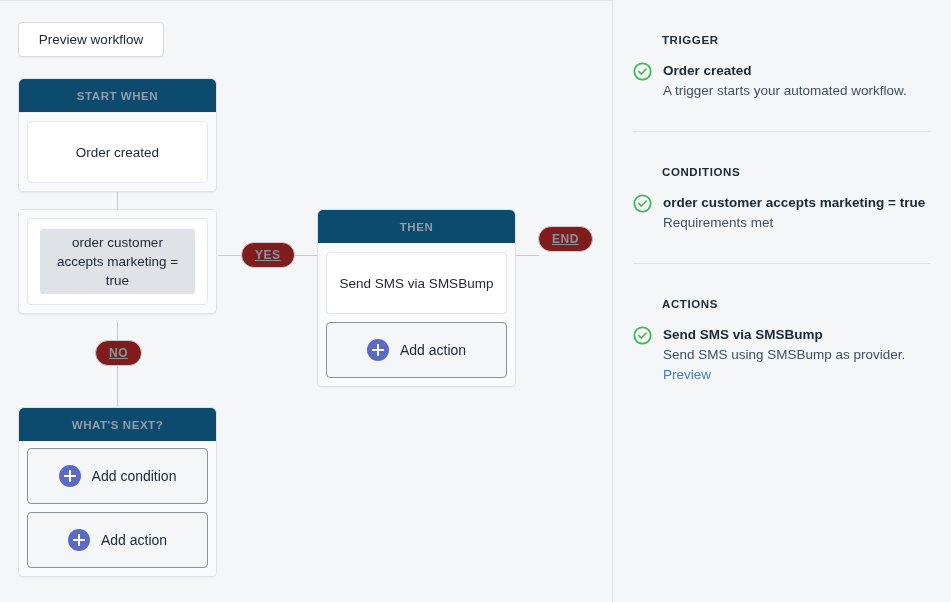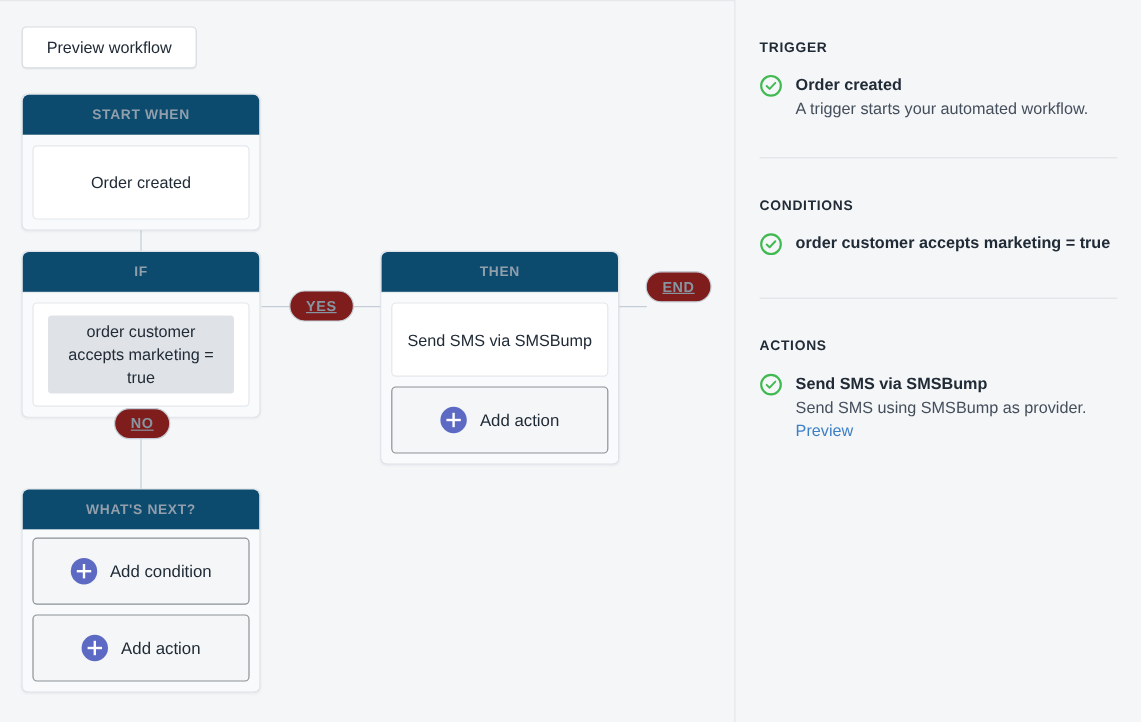--- a/index.html
+++ b/index.html
@@ -204,20 +204,21 @@
 
   .section { padding-top: 34px; }
   .section + .section { border-top: 1px solid #e0e4e8; }
 
   .section-label {
     font-size: 11.5px;
     font-weight: bold;
     letter-spacing: 0.6px;
     color: #212b36;
     margin-bottom: 15px;
+    margin-left: 29px;
   }
 
   .result-row {
     display: flex;
     gap: 11px;
     padding-bottom: 30px;
   }
 
   .check-icon { flex: 0 0 auto; margin-top: 1px; }
 
@@ -261,21 +262,20 @@
     <div class="conn v" style="left:117px; top:365px; height:43px;"></div>
 
     <div class="node" style="left:18px; top:77px; width:199px;">
       <div class="node-header">START WHEN</div>
       <div class="node-body">
         <div class="step-card">Order created</div>
       </div>
     </div>
 
     <div class="node" style="left:18px; top:208px; width:199px;">
-      <div class="node-header">IF</div>
       <div class="node-body">
         <div class="step-card">
           <span class="condition-chip">order customer accepts marketing = true</span>
         </div>
       </div>
     </div>
 
     <div class="node" style="left:317px; top:208px; width:199px;">
       <div class="node-header">THEN</div>
       <div class="node-body">
@@ -332,20 +332,21 @@
         <div class="section-label">CONDITIONS</div>
         <div class="result-row">
           <span class="check-icon">
             <svg width="19" height="19" viewBox="0 0 20 20">
               <circle cx="10" cy="10" r="8.6" fill="none" stroke="#3fb950" stroke-width="1.9"></circle>
               <path d="M6.2 10.2 L8.8 12.7 L13.8 7.4" fill="none" stroke="#3fb950" stroke-width="1.7" stroke-linecap="round" stroke-linejoin="round"></path>
             </svg>
           </span>
           <div class="result-text">
             <div class="result-title">order customer accepts marketing = true</div>
+            <div class="result-desc">Requirements met</div>
           </div>
         </div>
       </div>
 
       <div class="section">
         <div class="section-label">ACTIONS</div>
         <div class="result-row">
           <span class="check-icon">
             <svg width="19" height="19" viewBox="0 0 20 20">
               <circle cx="10" cy="10" r="8.6" fill="none" stroke="#3fb950" stroke-width="1.9"></circle>

